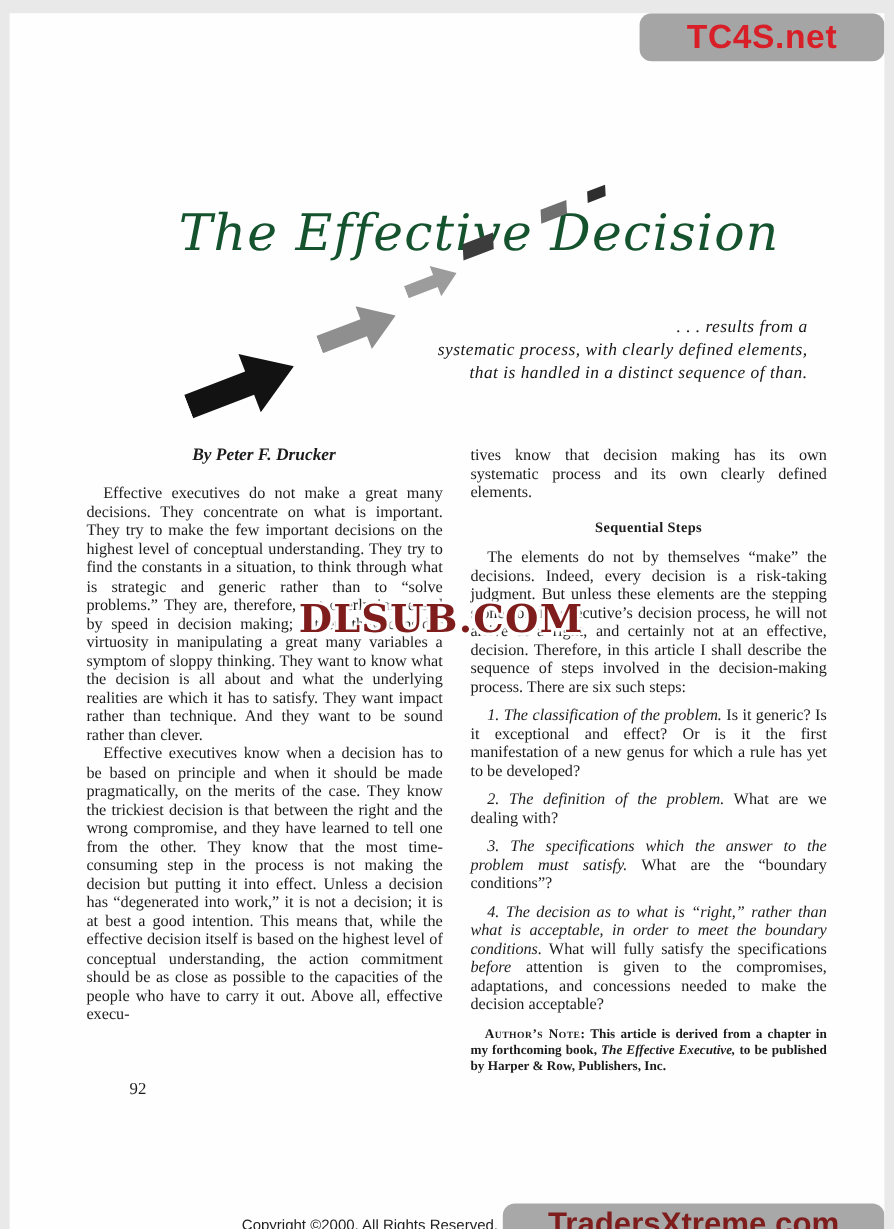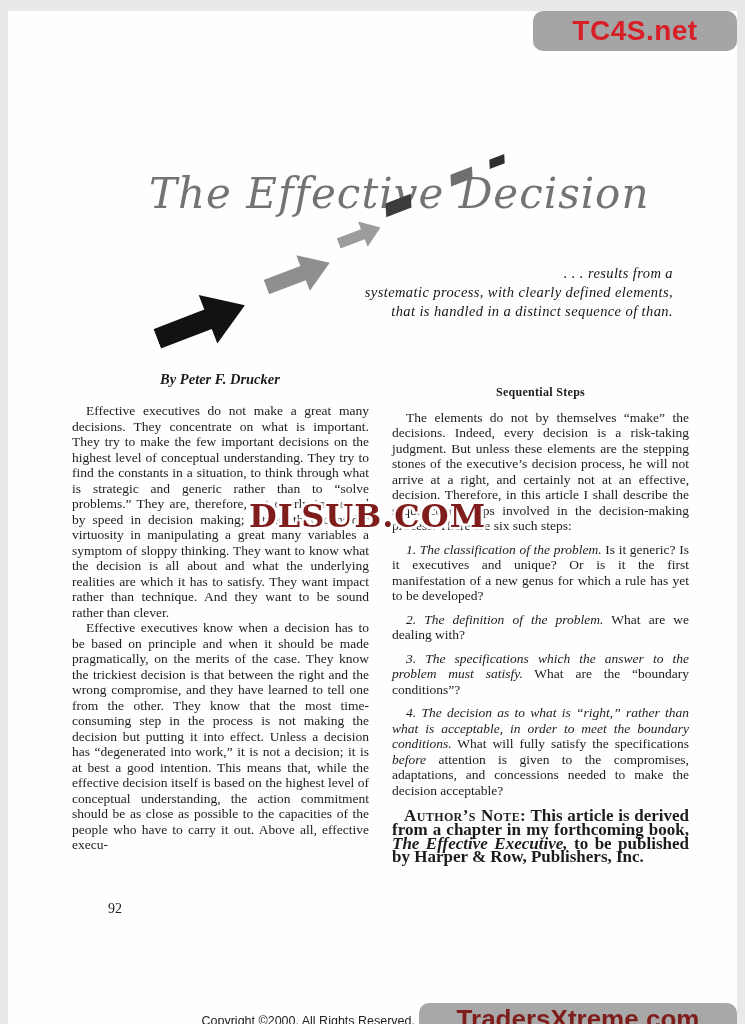--- a/index.html
+++ b/index.html
@@ -17,21 +17,21 @@
   }
   .wm-top-text {
     font-family:"Liberation Sans", sans-serif; font-weight:bold;
     font-size:28px; color:#d81e26; letter-spacing:0.5px;
   }
 
   
   .title {
     position:absolute; left:141px; top:158px; margin:0;
     font-family:"DejaVu Serif", serif; font-style:italic; font-weight:normal;
-    font-size:42px; color:#737373; letter-spacing:1px; white-space:nowrap;
+    font-size:42px; color:#14532d; letter-spacing:1px; white-space:nowrap;
   }
 
   
   .arr { position:absolute; clip-path:polygon(0 30%, 58% 30%, 58% 0, 100% 50%, 58% 100%, 58% 70%, 0 70%); }
   .a1 { left:146px; top:285px; width:94px; height:52px; background:#121212; transform:rotate(-21deg); }
   .a2 { left:256px; top:245px; width:68px; height:38px; background:#8f8f8f; transform:rotate(-21deg); }
   .a3 { left:329px; top:211px; width:45px; height:27px; background:#9c9c9c; transform:rotate(-21deg); }
   .dash { position:absolute; }
   .d1 { left:377px; top:188px; width:27px; height:13px; background:#3c3c3c; transform:rotate(-21deg) skewX(-18deg); }
   .d2 { left:442px; top:160px; width:23px; height:11px; background:#6f6f6f; transform:rotate(-21deg) skewX(-18deg); }
@@ -55,21 +55,21 @@
   .col.left  { left:64px;  top:392px; }
   .col.right { left:384px; top:360px; }
   .col p { margin:0; text-indent:14px; }
   .col p.noindent { text-indent:0; }
   .heading {
     margin:14px 0 9px; font-size:12px; font-weight:bold; font-style:normal;
     text-align:center; letter-spacing:0.3px;
   }
   .step { margin-top:8px !important; }
   .em { font-style:italic; }
-  .note { margin-top:11px !important; font-size:17px; line-height:13.8px; font-weight:bold; text-indent:12px !important; }
+  .note { margin-top:11px !important; font-size:11px; line-height:13.8px; font-weight:bold; text-indent:12px !important; }
   .note-label { font-variant:small-caps; letter-spacing:0.4px; }
   .note .em { font-weight:bold; }
 
   .pageno { position:absolute; left:100px; top:890px; font-size:14px; }
 
   
   .wm-center {
     position:absolute; left:0; right:10px; top:486px; text-align:center;
     font-family:"DejaVu Serif", serif; font-weight:bold; font-size:32px;
     color:#7f1d1d; letter-spacing:1px;
@@ -118,26 +118,27 @@
 that is handled in a distinct sequence of than.</div>
 
   <div class="byline">By Peter F. Drucker</div>
 
   <div class="col left">
     <p>Effective executives do not make a great many decisions.  They concentrate on what is important.  They try to make the few important decisions on the highest level of conceptual understanding.  They try to find the constants in a situation, to think through what is strategic and generic rather than to “solve problems.”  They are, therefore, not overly impressed by speed in decision making; rather, they consider virtuosity in manipulating a great many variables a symptom of sloppy thinking.  They want to know what the decision is all about and what the underlying realities are which it has to satisfy.  They want impact rather than technique.  And they want to be sound rather than clever.</p>
     <p>Effective executives know when a decision has to be based on principle and when it should be made pragmatically, on the merits of the case.  They know the trickiest decision is that between the right and the wrong compromise, and they have learned to tell one from the other.  They know that the most time-consuming step in the process is not making the decision but putting it into effect.  Unless a decision has “degenerated into work,” it is not a decision; it is at best a good intention.  This means that, while the effective decision itself is based on the highest level of conceptual understanding, the action commitment should be as close as possible to the capacities of the people who have to carry it out.  Above all, effective execu-</p>
   </div>
 
   <div class="col right">
+    <p class="noindent">tives know that decision making has its own systematic process and its own clearly defined elements.</p>
 
     <h2 class="heading">Sequential Steps</h2>
 
     <p>The elements do not by themselves “make” the decisions.  Indeed, every decision is a risk-taking judgment.  But unless these elements are the stepping stones of the executive’s decision process, he will not arrive at a right, and certainly not at an effective, decision.  Therefore, in this article I shall describe the sequence of steps involved in the decision-making process.  There are six such steps:</p>
 
-    <p class="step"><span class="em">1.  The classification of the problem.</span><span>  Is it generic?  Is it executives and unique?  Or is it the first manifestation of a new genus for which a rule has yet to be developed?</span></p>
+    <p class="step"><span class="em">1.  The classification of the problem.</span><span>  Is it generic?  Is it exceptional and effect?  Or is it the first manifestation of a new genus for which a rule has yet to be developed?</span></p>
 
     <p class="step"><span class="em">2.  The definition of the problem.</span><span>  What are we dealing with?</span></p>
 
     <p class="step"><span class="em">3.  The specifications which the answer to the problem must satisfy.</span><span>  What are the “boundary conditions”?</span></p>
 
     <p class="step"><span class="em">4.  The decision as to what is “right,” rather than what is acceptable, in order to meet the boundary conditions.</span><span>  What will fully satisfy the specifications </span><span class="em">before</span><span> attention is given to the compromises, adaptations, and concessions needed to make the decision acceptable?</span></p>
 
     <p class="note"><span class="note-label">Author’s Note:</span><span> This article is derived from a chapter in my forthcoming book, </span><span class="em">The Effective Executive,</span><span> to be published by Harper &amp; Row, Publishers, Inc.</span></p>
   </div>
 

